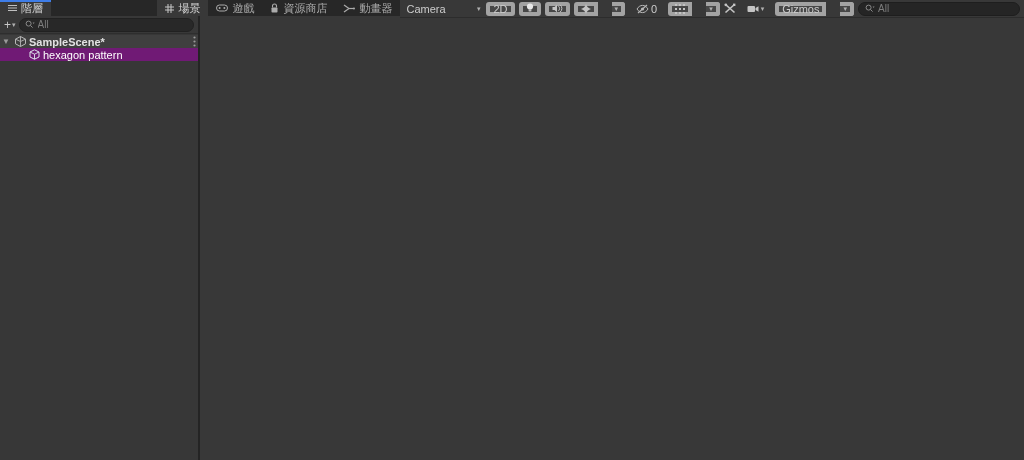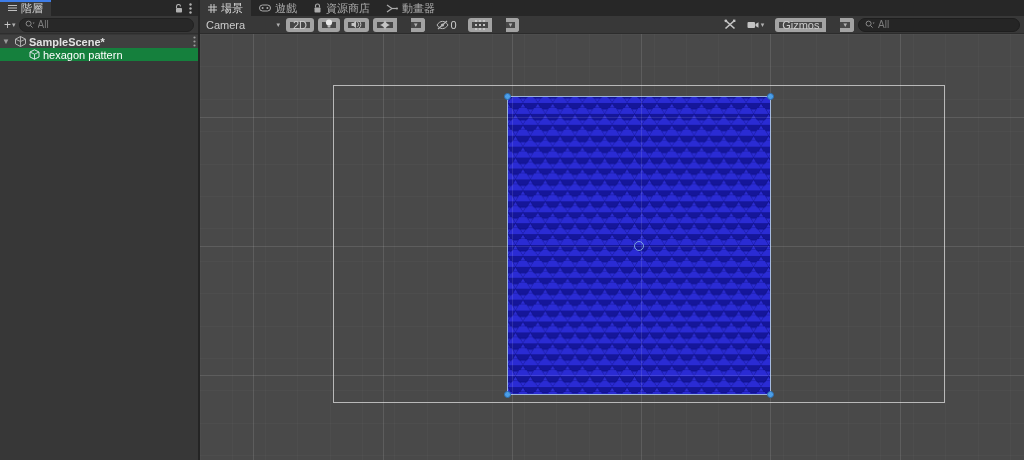--- a/index.html
+++ b/index.html
@@ -21,28 +21,28 @@
   .caret { font-size:7px; color:#b0b0b0; line-height:1; }
   .searchbox { flex:1; height:14px; background:#282828; border:1px solid #212121; border-radius:8px; display:flex; align-items:center; padding:0 5px; gap:3px; }
   .searchbox input { flex:1; min-width:0; background:transparent; border:none; outline:none; color:#cfcfcf; font-size:10px; font-family:"Liberation Sans", sans-serif; }
   .searchbox input::placeholder { color:#7d7d7d; }
 
   .tree { flex:1; padding-top:1px; }
   .row { height:13px; display:flex; align-items:center; gap:3px; padding-right:2px; white-space:nowrap; }
   .row .lbl { color:#cfcfcf; }
   .row.scene-row { background:#3f3f3f; }
   .row.scene-row .lbl { font-weight:bold; color:#e2e2e2; }
-  .row.selected { background:#15803d; }
+  .row.selected { background:#701a75; }
   .row.selected .lbl { color:#ffffff; }
   .foldout { width:12px; text-align:center; color:#9a9a9a; font-size:8px; flex:none; }
   .indent { width:26px; flex:none; }
   .row .kebab { margin-left:auto; }
 
   
-  .scenepane { flex:1; display:flex; flex-direction:column; min-width:0;justify-content:flex-end; }
+  .scenepane { flex:1; display:flex; min-width:0;justify-content:flex-end; }
   .s-toolbar { height:18px; background:#383838; border-bottom:1px solid #2c2c2c; display:flex; align-items:center; padding:0 4px; gap:4px; }
   .dd-flat { display:flex; align-items:center; width:78px; color:#cccccc; padding:0 2px; }
   .dd-flat .caret { margin-left:auto; }
   .tbtn { height:14px; min-width:18px; background:#474747; border:4px solid #a3a3a3; border-radius:3px; display:flex; align-items:center; justify-content:center; padding:0 3px; color:#cccccc; gap:2px; }
   .tbtn.flat { background:transparent; border-color:transparent; }
   .group { display:flex; align-items:center;gap:14px; }
   .group .tbtn:first-child { border-top-right-radius:0; border-bottom-right-radius:0; }
   .group .tbtn:last-child { border-top-left-radius:0; border-bottom-left-radius:0; border-left:none; min-width:12px; }
   .right-tools { margin-left:auto; display:flex; align-items:center; gap:4px; }
   .search-pill { width:162px; height:14px; background:#252525; border:1px solid #1e1e1e; border-radius:8px; display:flex; align-items:center; padding:0 6px; gap:3px; }

